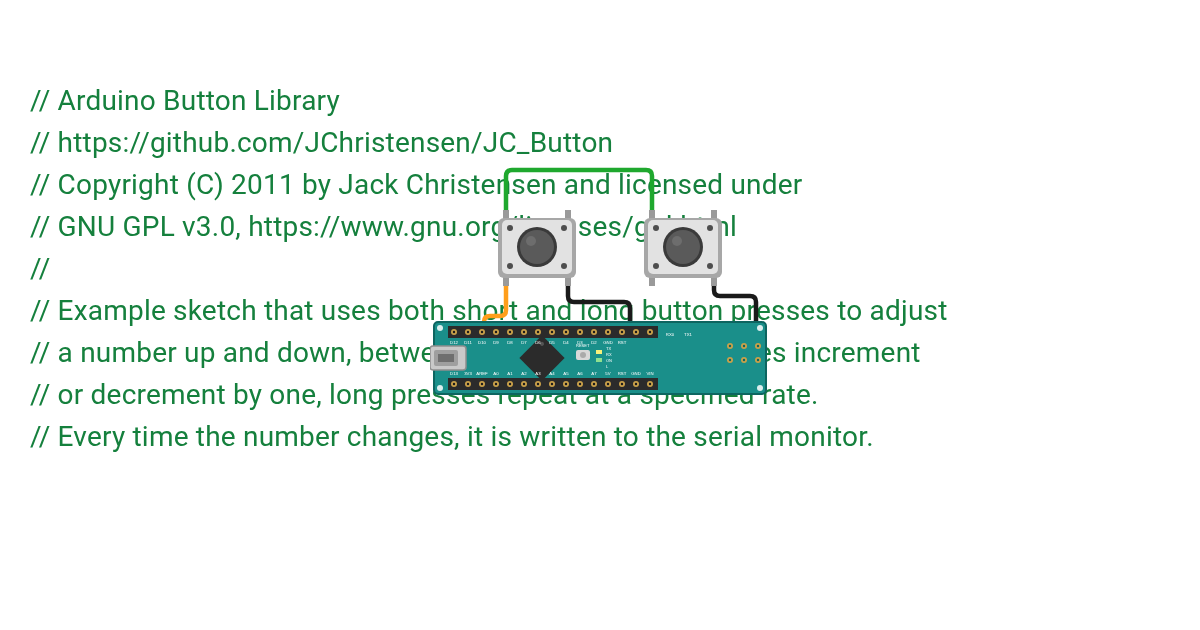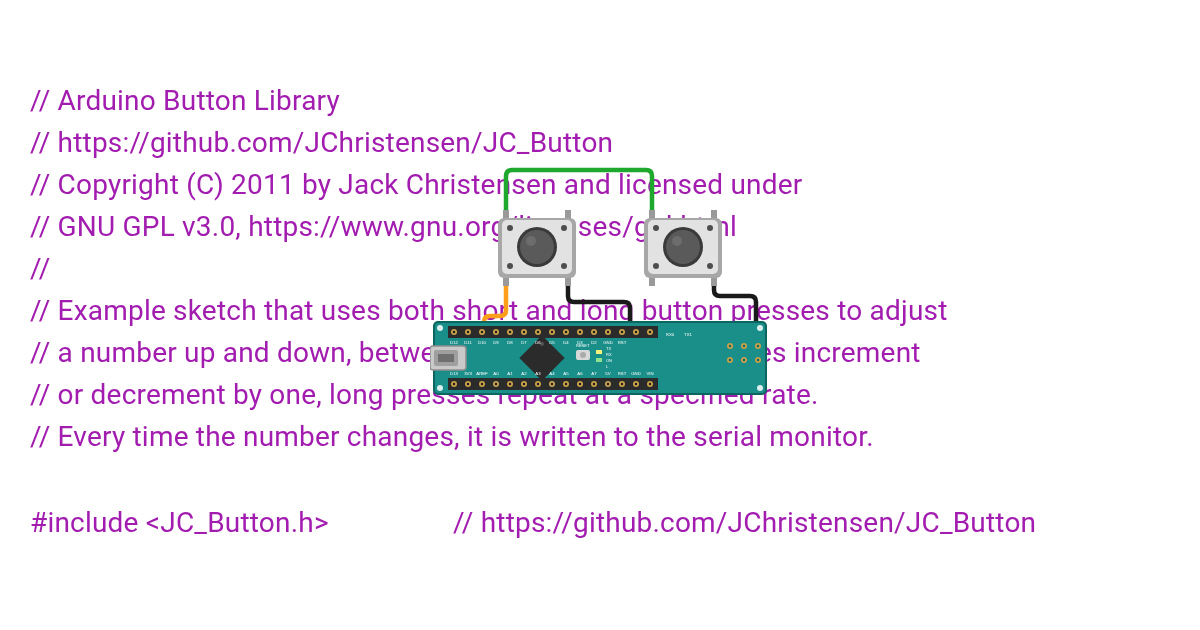--- a/index.html
+++ b/index.html
@@ -9,21 +9,21 @@
     background: #ffffff;
     font-family: -apple-system, BlinkMacSystemFont, "Segoe UI", Roboto, Helvetica, Arial, sans-serif;
     position: relative;
     overflow: hidden;
   }
   .code-layer {
     position: absolute;
     top: 80px;
     left: 30px;
     right: 30px;
-    color: #a21caf;
+    color: #15803d;
     font-size: 28px;
     line-height: 1.5;
     font-weight: 400;
     letter-spacing: 0.2px;
   }
   .code-line { white-space: nowrap; }
   .gap { height: 44px; }
   .diagram-layer {
     position: absolute;
     top: 160px;
@@ -40,25 +40,20 @@
   <div class="code-line">// Arduino Button Library</div>
   <div class="code-line">// https://github.com/JChristensen/JC_Button</div>
   <div class="code-line">// Copyright (C) 2011 by Jack Christensen and licensed under</div>
   <div class="code-line">// GNU GPL v3.0, https://www.gnu.org/licenses/gpl.html</div>
   <div class="code-line">//</div>
   <div class="code-line">// Example sketch that uses both short and long button presses to adjust</div>
   <div class="code-line">// a number up and down, between two limits. Short presses increment</div>
   <div class="code-line">// or decrement by one, long presses repeat at a specified rate.</div>
   <div class="code-line">// Every time the number changes, it is written to the serial monitor.</div>
   <div class="gap"></div>
-  <div class="code-line">
-    <span>#include &lt;JC_Button.h&gt;</span>
-    <span style="display:inline-block; width:110px;"></span>
-    <span>// https://github.com/JChristensen/JC_Button</span>
-  </div>
 </div>
 
 <div class="diagram-layer">
   <svg width="350" height="250" viewBox="0 0 350 250">
 
     <path d="M 76,59 L 76,16 Q 76,10 82,10 L 216,10 Q 222,10 222,16 L 222,59" fill="none" stroke="#1fa82e" stroke-width="4.5" stroke-linecap="round"></path>
 
     <path d="M 76,116 L 76,150 Q 76,156 70,156 L 60,156 Q 54,156 54,162 L 54,170" fill="none" stroke="#ff9e1b" stroke-width="4.5" stroke-linecap="round"></path>
 
     <path d="M 138,116 L 138,136 Q 138,142 132,142 L 78,142 Q 72,142 72,148 L 72,170" fill="none" stroke="#1fa82e" stroke-width="4.5" stroke-linecap="round" opacity="0.0"></path>

